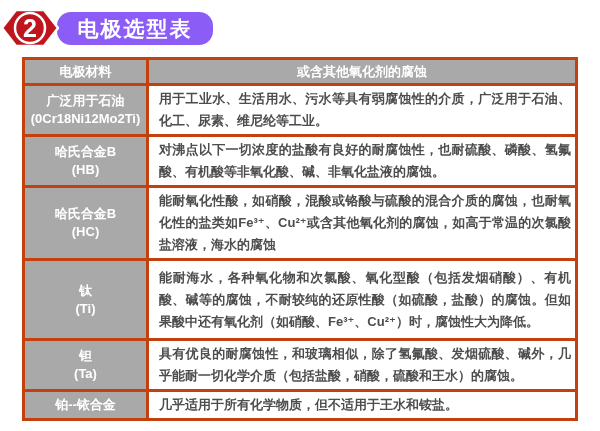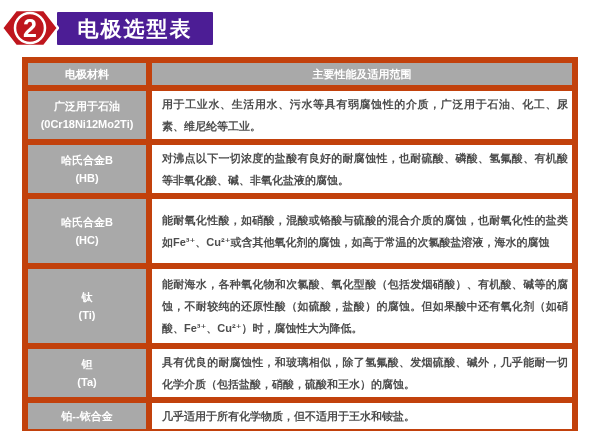--- a/index.html
+++ b/index.html
@@ -8,43 +8,43 @@
     width: 600px; height: 431px;
     font-family: "Liberation Sans", "DejaVu Sans", sans-serif;
     overflow: hidden;
   }
   .page { position: relative; width: 600px; height: 431px; background: #fff; }
 
   
   .title-pill {
     position: absolute; left: 57px; top: 12px;
     width: 156px; height: 33px;
-    background: #4c1d95; border-radius: 1px;
+    background: #8b5cf6; border-radius: 14px;
     color: #ffffff; font-weight: bold; font-size: 21px; letter-spacing: 2px;
     display: flex; align-items: center; justify-content: center;
     z-index: 1;
   }
   .badge-svg { position: absolute; left: 1px; top: 8px; z-index: 2; }
   .badge-num {
     font-family: "Liberation Sans", "DejaVu Sans", sans-serif;
     font-weight: bold; font-size: 25px; fill: #ffffff;
   }
 
   
   table.spec {
     position: absolute; left: 22px; top: 57px;
     width: 556px;
     border-collapse: collapse; table-layout: fixed;
     border: 2px solid #555555;
     border-top: 3px solid #222222;
   }
   table.spec col.c1 { width: 124px; }
   table.spec th, table.spec td {
-    border: 6px solid #c2410c;
-    font-size: 11px; font-weight: bold;
+    border: 3px solid #c2410c;
+    font-size: 13px; font-weight: bold;
     vertical-align: middle;
   }
   th.hdr, td.material {
     background: #a9a9a9; color: #ffffff;
     text-align: center; line-height: 18px;
     padding: 2px 2px;
   }
   td.desc {
     background: #ffffff; color: #4d4d4d;
     text-align: justify; line-height: 22px;
@@ -73,21 +73,21 @@
   <div class="title-pill">电极选型表</div>
 
   <table class="spec">
     <colgroup>
         <col class="c1">
         <col class="c2">
       </colgroup>
     <tbody>
       <tr class="hrow">
         <th class="hdr">电极材料</th>
-        <th class="hdr">主要性能及适用范围</th>
+        <th class="hdr">或含其他氧化剂的腐蚀</th>
       </tr>
 
       <tr class="row-0">
         <td class="material">
           <div>广泛用于石油</div>
           <div>(0Cr18Ni12Mo2Ti)</div>
         </td>
         <td class="desc">用于工业水、生活用水、污水等具有弱腐蚀性的介质，广泛用于石油、化工、尿素、维尼纶等工业。</td>
       </tr>
 

